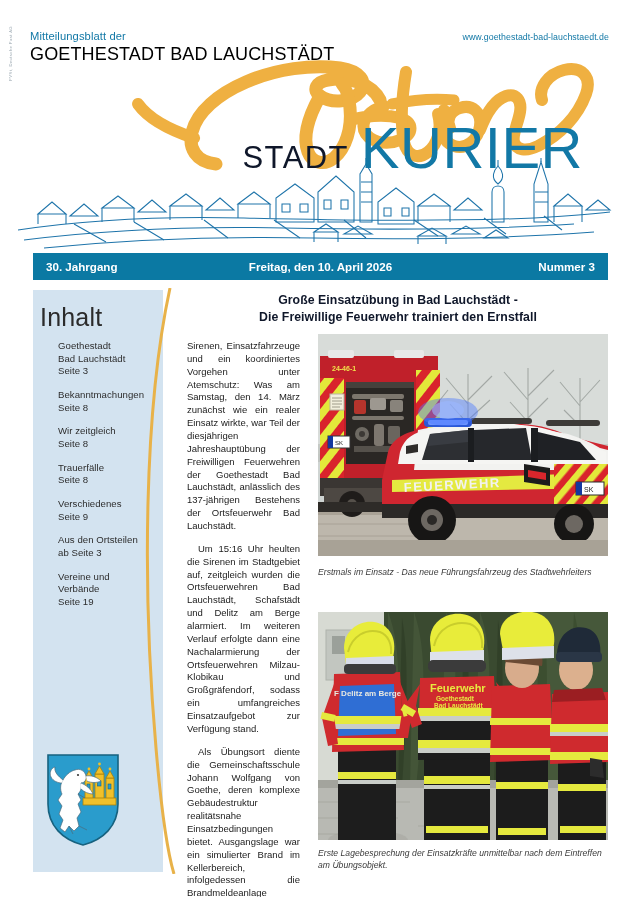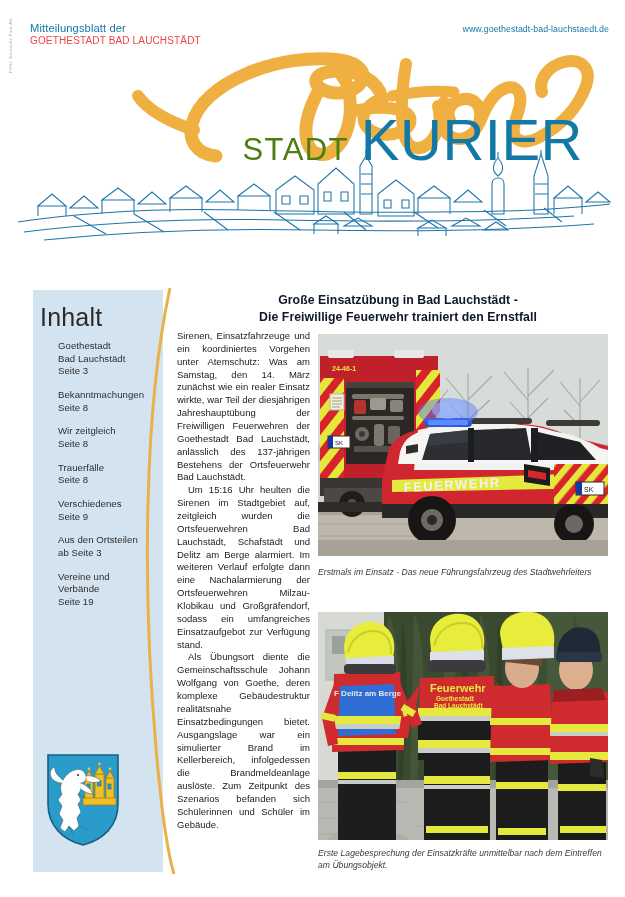--- a/index.html
+++ b/index.html
@@ -9,47 +9,47 @@
     font-family: "Liberation Sans", sans-serif;
     overflow: hidden;
   }
   #page {
     position: relative;
     width: 625px; height: 897px;
     background: #ffffff;
   }
 
   
-  .masthead { position: absolute; left: 0; top: 0; width: 625px; height: 248px; overflow: hidden; }
+  .masthead { position: absolute; left: 0; top: 8px; width: 625px; height: 248px; overflow: hidden; }
 
   .side-code {
     position: absolute; left: 8px; top: 18px;
     font-size: 4.2px; letter-spacing: .4px; color: #9aa7b0;
     writing-mode: vertical-rl; transform: rotate(180deg);
     white-space: nowrap;
   }
 
   .pub-line { position: absolute; left: 30px; top: 21px; line-height: 1.28; }
   .pub-line .l1 { font-size: 11.2px; color: #1278a6; letter-spacing: .1px; }
-  .pub-line .l2 { font-size: 10px; color: #ef4444; letter-spacing: .15px; }
+  .pub-line .l2 { font-size: 18px; color: #000000; letter-spacing: .15px; }
 
   .site-url {
     position: absolute; right: 16px; top: 24px;
     font-size: 8.8px; color: #1278a6; letter-spacing: .05px;
   }
 
   .goethe-script { position: absolute; left: 20px; top: 36px; width: 585px; height: 130px; }
   .skyline      { position: absolute; left: 14px; top: 150px; width: 600px; height: 96px; }
 
   .stadt-kurier {
     position: absolute; right: 42px; top: 112px;
     display: flex; align-items: baseline;
   }
   .w-stadt {
-    font-size: 31px; color: #4d7c0f; letter-spacing: 1.4px;
+    font-size: 31px; color: #0f172a; letter-spacing: 1.4px;
     font-weight: 400;
   }
   .w-kurier {
     font-size: 58px; color: #1278a6; letter-spacing: .5px;
     font-weight: 400; line-height: .95; margin-left: 12px;
   }
 
   
   .infobar {
     position: absolute; left: 33px; top: 253px;
@@ -98,21 +98,21 @@
 
   .body-col {
     position: absolute; left: 177px; top: 330px;
     width: 133px;
     font-size: 9.5px; color: #1b1b1b;
     line-height: 1.355;
     text-align: justify;
     text-justify: inter-word;
     hyphens: manual;
   }
-  .body-col p { margin: 0; }
+  .body-col p { margin: 10px; }
   .body-col p + p { text-indent: 11px; }
 
   
   .photo { position: absolute; overflow: hidden; background: #c8ccc9; }
   #photo-top    { left: 318px; top: 334px; width: 290px; height: 222px; }
   #photo-bottom { left: 318px; top: 612px; width: 290px; height: 228px; }
 
   .caption {
     position: absolute; left: 318px; width: 292px;
     font-size: 8.6px; font-style: italic; color: #3a3a3a;
@@ -208,20 +208,25 @@
         <path d="M470 80 L482 72 L494 80 Z"></path>
       </g>
     </svg>
 
     <div class="stadt-kurier">
       <span class="w-stadt">STADT</span>
       <span class="w-kurier">KURIER</span>
     </div>
   </div>
 
+  <div class="infobar">
+    <span class="ib-left">30. Jahrgang</span>
+    <span class="ib-center">Freitag, den 10. April 2026</span>
+    <span class="ib-right">Nummer 3</span>
+  </div>
 
   <div class="sidebar"></div>
 
   <svg class="sidebar-curve" viewBox="0 0 40 586" preserveAspectRatio="none">
     <path d="M30 0 C4 120 2 300 16 460 C22 530 28 566 34 586" fill="none" stroke="#e8b249" stroke-width="3"></path>
   </svg>
 
   <div class="inhalt-title">Inhalt</div>
 
   <div class="toc">

